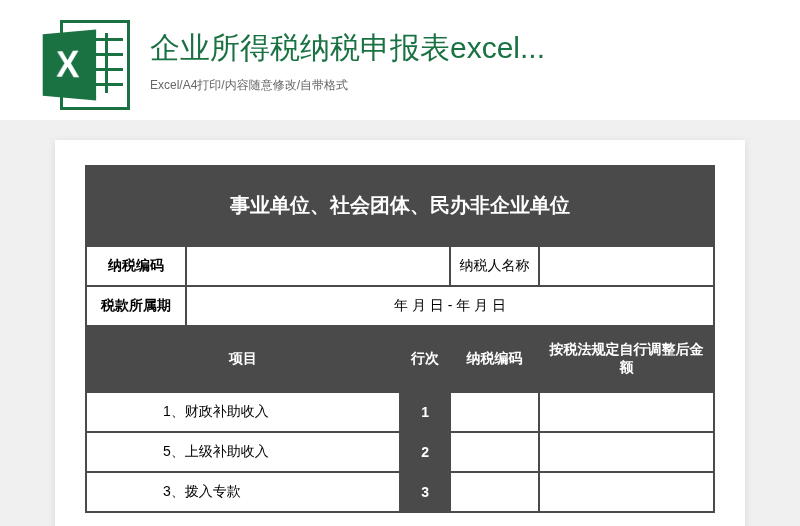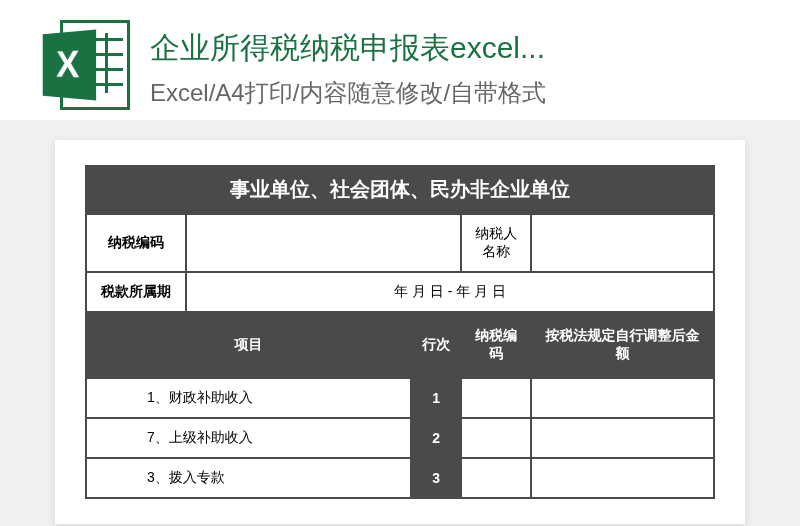--- a/index.html
+++ b/index.html
@@ -69,34 +69,34 @@
       padding-top: 8px;
     }
     .main-title {
       font-size: 30px;
       font-weight: normal;
       color: #1a7243;
       margin-bottom: 8px;
       white-space: nowrap;
     }
     .subtitle {
-      font-size: 24px;
+      font-size: 12px;
       color: #666;
     }
     .document-preview {
       background: #fff;
       margin: 20px 55px 0 55px;
       padding: 25px 30px;
       box-shadow: 0 2px 8px rgba(0,0,0,0.1);
     }
     .doc-header {
       background: #4a4a4a;
       color: #fff;
       text-align: center;
-      padding: 8px 0;
+      padding: 24px 0;
       font-size: 20px;
       font-weight: bold;
       line-height: 1.6;
     }
     .doc-table {
       width: 100%;
       border-collapse: collapse;
     }
     .doc-table td, .doc-table th {
       border: 2px solid #4a4a4a;
@@ -105,42 +105,42 @@
       text-align: center;
     }
     .doc-table .label-cell {
       width: 100px;
       font-weight: bold;
     }
     .doc-table .wide-cell {
       width: 280px;
     }
     .doc-table .narrow-cell {
-      width: 70px;
+      width: 89px;
     }
     .doc-table .row-header {
       background: #4a4a4a;
       color: #fff;
       font-weight: bold;
       padding: 14px 8px;
     }
     .doc-table .item-col {
       width: 280px;
     }
     .doc-table .num-col {
       width: 50px;
     }
     .doc-table .num-cell {
       background: #4a4a4a;
       color: #fff;
       font-weight: bold;
     }
     .doc-table .item-text {
       text-align: left;
-      padding-left: 60px;
+      padding-left: 76px;
       margin-left: 23px;
     }
   </style>
 </head>
 <body>
 
 <div class="header-section">
   <div class="excel-icon">
     <div class="excel-icon-back">
       <div class="line line-h1"></div>
@@ -182,21 +182,21 @@
       <td class="row-header">纳税编码</td>
       <td class="row-header">按税法规定自行调整后金额</td>
     </tr>
     <tr>
       <td class="item-text" colspan="2">1、财政补助收入</td>
       <td class="num-cell">1</td>
       <td></td>
       <td></td>
     </tr>
     <tr>
-      <td class="item-text" colspan="2">7、上级补助收入</td>
+      <td class="item-text" colspan="2">5、上级补助收入</td>
       <td class="num-cell">2</td>
       <td></td>
       <td></td>
     </tr>
     <tr>
       <td class="item-text" colspan="2">3、拨入专款</td>
       <td class="num-cell">3</td>
       <td></td>
       <td></td>
     </tr>

